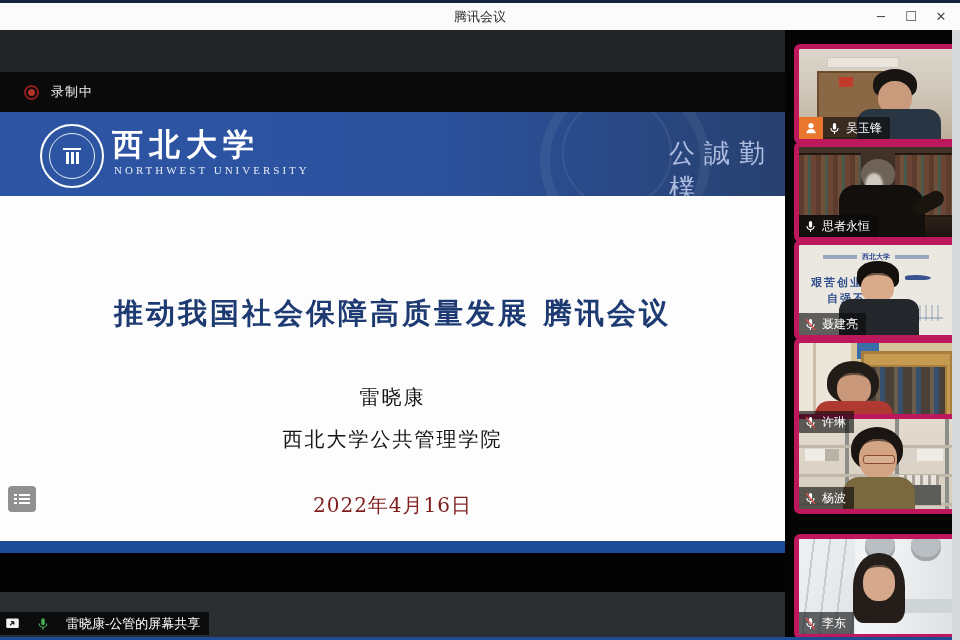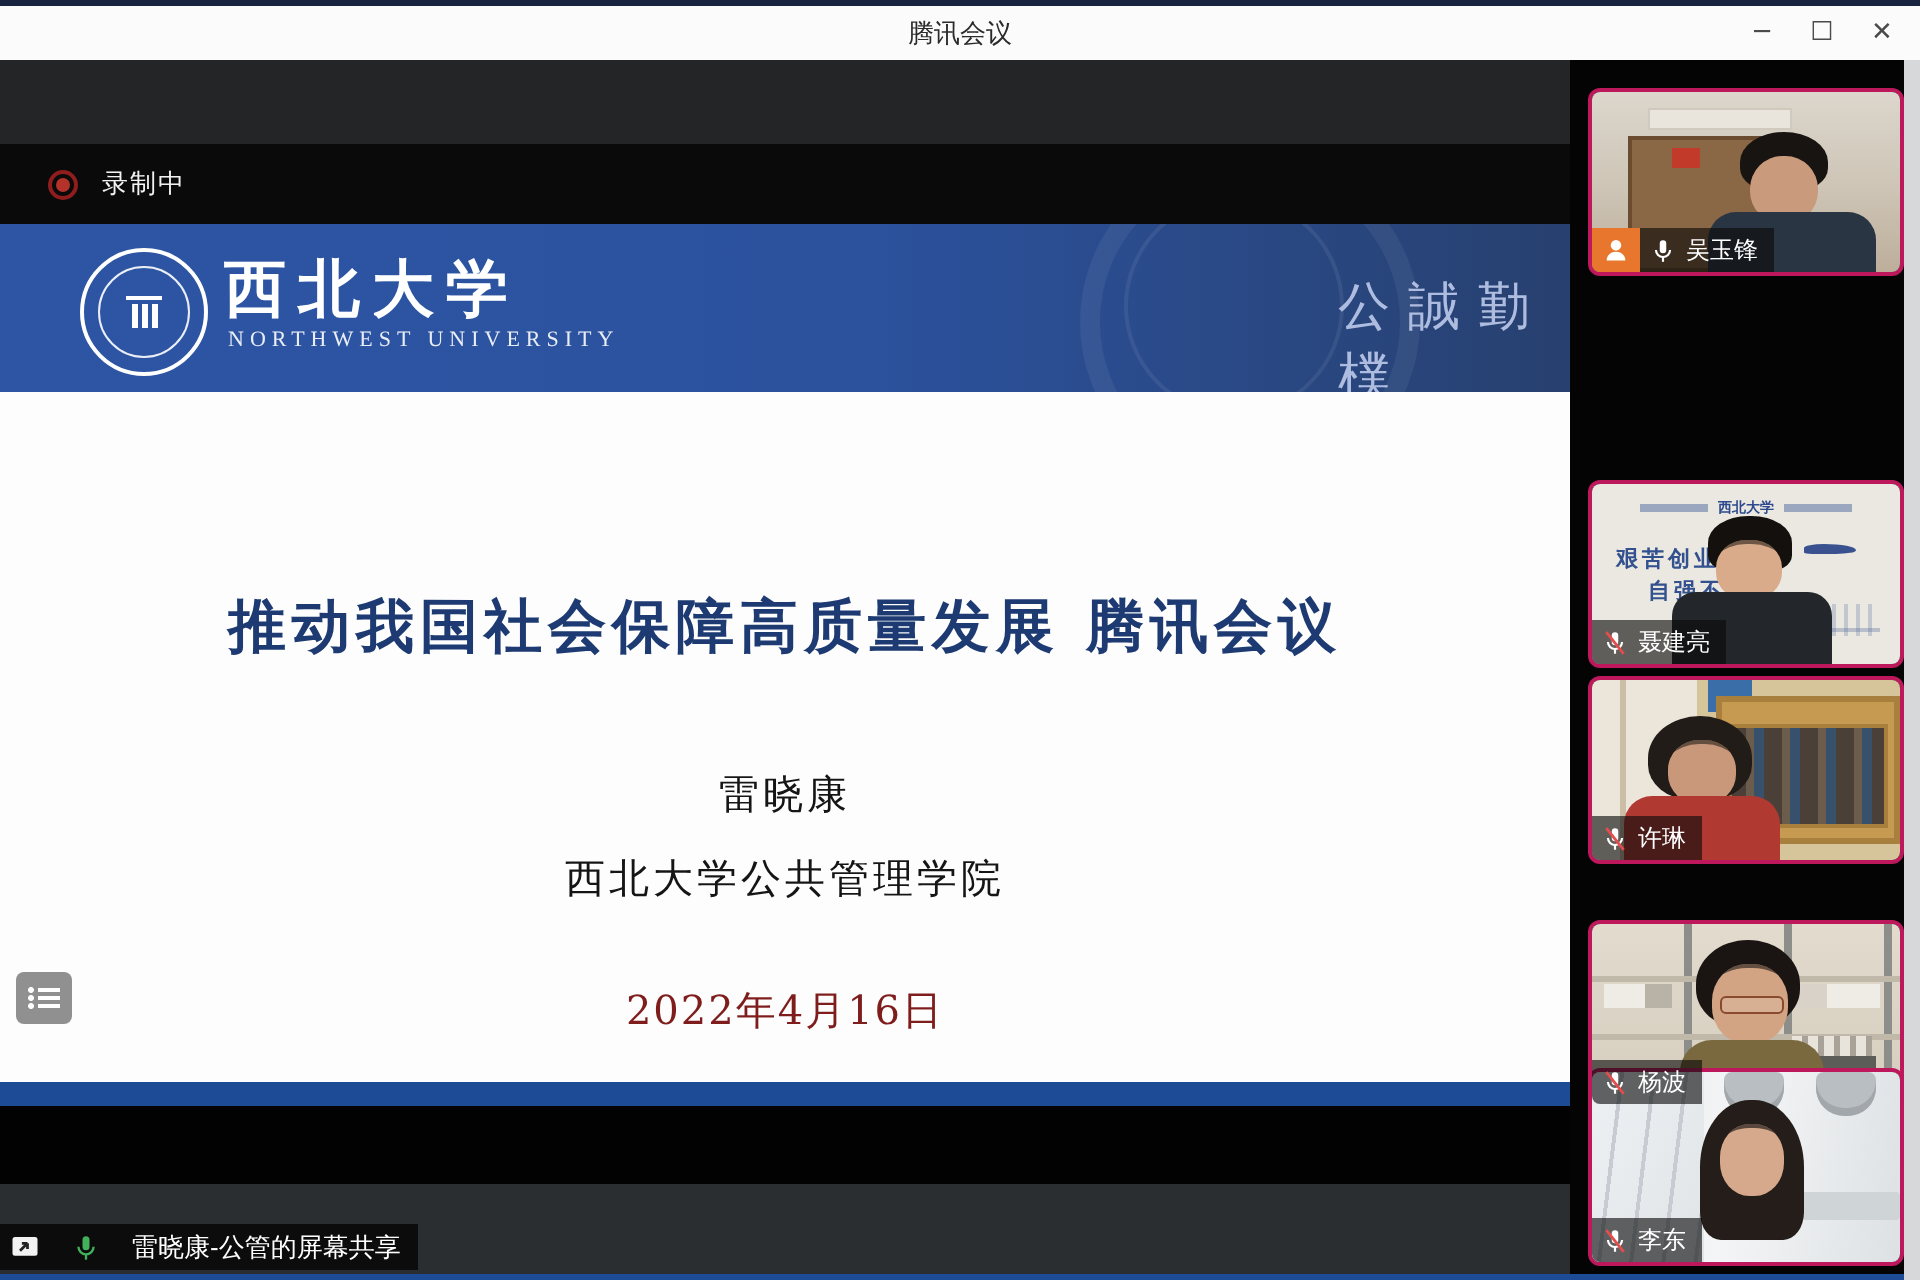--- a/index.html
+++ b/index.html
@@ -81,22 +81,22 @@
       linear-gradient(#fff,#fff) 5px 9px/11px 2px no-repeat;}
 
   .share-banner{left:0;top:582px;height:23px;background:#0c0c0c;display:flex;
       align-items:center;padding:0 9px 0 5px;gap:16px;}
   .share-banner .txt{color:#fff;font-size:13px;}
   .ic-svg{display:block;}
 
   
   .sidebar{left:785px;top:30px;width:167px;height:610px;background:#040404;}
   .tile{position:absolute;left:9px;width:154px;height:90px;background:#101010;
-      border-radius:6px;border:2px solid #be185d;overflow:hidden;cursor:pointer;}
-  .t0{top:14px;} .t1{top:112px;} .t2{top:210px;} .t3{top:308px;} .t4{top:430px;} .t5{top:504px;height:95px;}
+      border-radius:6px;border:5px solid #be185d;overflow:hidden;cursor:pointer;}
+  .t0{top:14px;} .t1{top:112px;} .t2{top:210px;} .t3{top:308px;} .t4{top:384px;} .t5{top:504px;height:95px;}
   .vid{position:absolute;left:0;top:0;right:0;bottom:0;}
   .tlabel{position:absolute;left:0;bottom:0;display:flex;align-items:stretch;height:22px;z-index:5;}
   .speaker-box{display:none;width:24px;background:#e8762c;align-items:center;justify-content:center;}
   .tile.speaking .speaker-box{display:flex;}
   .lab-main{display:flex;align-items:center;background:rgba(10,10,10,.62);padding:0 8px 0 5px;gap:5px;}
   .pname{color:#fff;font-size:12px;white-space:nowrap;}
   .mic-slash{display:none;}
   .tile.muted .mic-slash{display:block;}
 
   .right-strip{left:952px;top:30px;width:8px;height:610px;background:#d7d8da;}
@@ -277,20 +277,41 @@
             <rect x="9" y="2" width="6" height="12" rx="3" fill="#fff"></rect>
             <path d="M5.5 11a6.5 6.5 0 0 0 13 0" fill="none" stroke="#fff" stroke-width="2"></path>
             <line x1="12" y1="17.5" x2="12" y2="22" stroke="#fff" stroke-width="2"></line>
             <line class="mic-slash" x1="4" y1="2" x2="20" y2="22" stroke="#e34d4d" stroke-width="2.6"></line>
           </svg>
           <span class="pname">吴玉锋</span>
         </span>
       </div>
     </div>
 
+    <div class="tile t1 s1">
+      <div class="vid">
+        <div class="sh shelf shL"></div>
+        <div class="sh shelf shR"></div>
+        <div class="sh head"></div>
+        <div class="sh smoke"></div>
+        <div class="sh bodyy"></div>
+        <div class="sh arm"></div>
+      </div>
+      <div class="tlabel">
+        <span class="lab-main">
+          <svg class="ic-svg" width="13" height="13" viewBox="0 0 24 24">
+            <rect x="9" y="2" width="6" height="12" rx="3" fill="#fff"></rect>
+            <path d="M5.5 11a6.5 6.5 0 0 0 13 0" fill="none" stroke="#fff" stroke-width="2"></path>
+            <line x1="12" y1="17.5" x2="12" y2="22" stroke="#fff" stroke-width="2"></line>
+            <line class="mic-slash" x1="4" y1="2" x2="20" y2="22" stroke="#e34d4d" stroke-width="2.6"></line>
+          </svg>
+          <span class="pname">思者永恒</span>
+        </span>
+      </div>
+    </div>
 
     <div class="tile t2 s2 muted">
       <div class="vid">
         <div class="sh hdr">
           <span class="hbar"></span>
           <span class="htxt">西北大学</span>
           <span class="hbar"></span>
         </div>
         <div class="sh slog1">艰苦创业</div>
         <div class="sh slog2">自强不</div>

